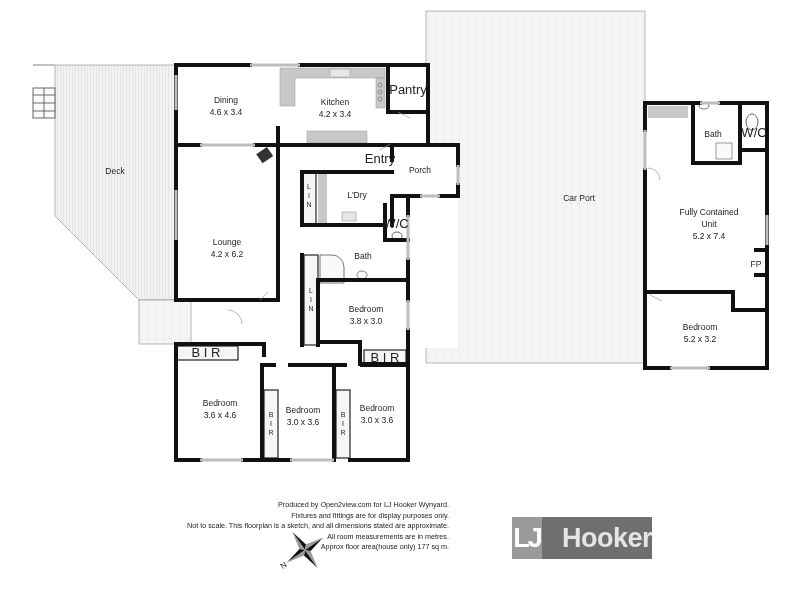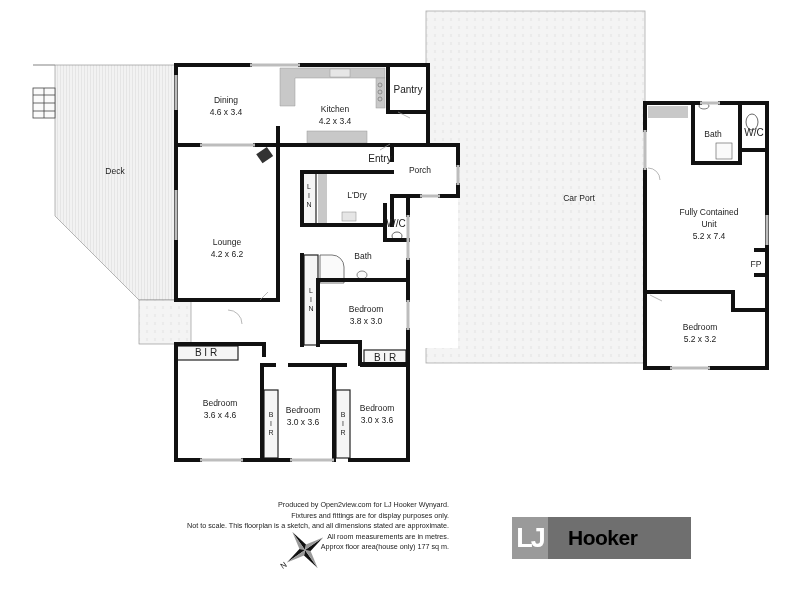--- a/index.html
+++ b/index.html
@@ -1,24 +1,24 @@
 <!DOCTYPE html>
 <html><head>
 <meta charset="utf-8">
 <style>
   html, body { margin:0; padding:0; background:#ffffff; }
   body { width:800px; height:600px; position:relative; overflow:hidden; font-family:"Liberation Sans", sans-serif; color:#222; }
   svg.plan { position:absolute; left:0; top:0; }
   .lbl { position:absolute; font-size:8.5px; text-align:center; line-height:12px; color:#222; white-space:nowrap; transform:translateX(-50%); }
-  .small { font-size:10px; }
+  .small { font-size:13px; }
   .vert { font-size:7px; line-height:9px; letter-spacing:0; }
   .notes { position:absolute; left:318px; top:500px; transform:translateX(-50%); text-align:right; font-size:7.2px; line-height:10.6px; color:#222; white-space:nowrap; }
-  .logo { position:absolute; left:512px; top:517px; width:179px; height:42px; display:flex; }
+  .logo { position:absolute; left:512px; top:517px; width:140px; height:42px; display:flex; }
   .logo .lj { width:36px; background:#9a9a9a; color:#fff; font-size:27px; font-weight:bold; display:flex; align-items:center; justify-content:center; letter-spacing:-2px; }
-  .logo .hk { flex:1; background:#6f6f6f; color:#000000; font-size:21px; font-weight:bold; display:flex; align-items:center; padding-left:20px; letter-spacing:-0.5px; }
+  .logo .hk { flex:1; background:#6f6f6f; color:#e5e5e5; font-size:27px; font-weight:bold; display:flex; align-items:center; padding-left:20px; letter-spacing:-0.5px; }
 </style>
 </head>
 <body>
 
 <svg class="plan" width="800" height="600" viewBox="0 0 800 600">
   <defs>
     <pattern id="deckPat" width="3" height="6" patternUnits="userSpaceOnUse">
       <rect width="3" height="6" fill="#f2f2f2"></rect>
       <line x1="0.5" y1="0" x2="0.5" y2="6" stroke="#dcdcdc" stroke-width="0.6"></line>
     </pattern>
@@ -174,21 +174,21 @@
     <polygon points="22,0 4,-4 0,0" fill="#999"></polygon>
   </g>
 </svg>
 
 <div class="lbl" style="left:115px;top:165px;"><span>Deck</span></div>
 
 <div class="lbl" style="left:226px;top:94px;">
     <div>Dining</div>
     <div>4.6 x 3.4</div>
   </div>
-<div class="lbl" style="left:335px;top:96px;margin-top:7px;">
+<div class="lbl" style="left:335px;top:96px;">
     <div>Kitchen</div>
     <div>4.2 x 3.4</div>
   </div>
 <div class="lbl small" style="left:408px;top:84px;"><span>Pantry</span></div>
 <div class="lbl small" style="left:380px;top:153px;"><span>Entry</span></div>
 <div class="lbl" style="left:420px;top:164px;"><span>Porch</span></div>
 <div class="lbl" style="left:227px;top:236px;">
     <div>Lounge</div>
     <div>4.2 x 6.2</div>
   </div>

